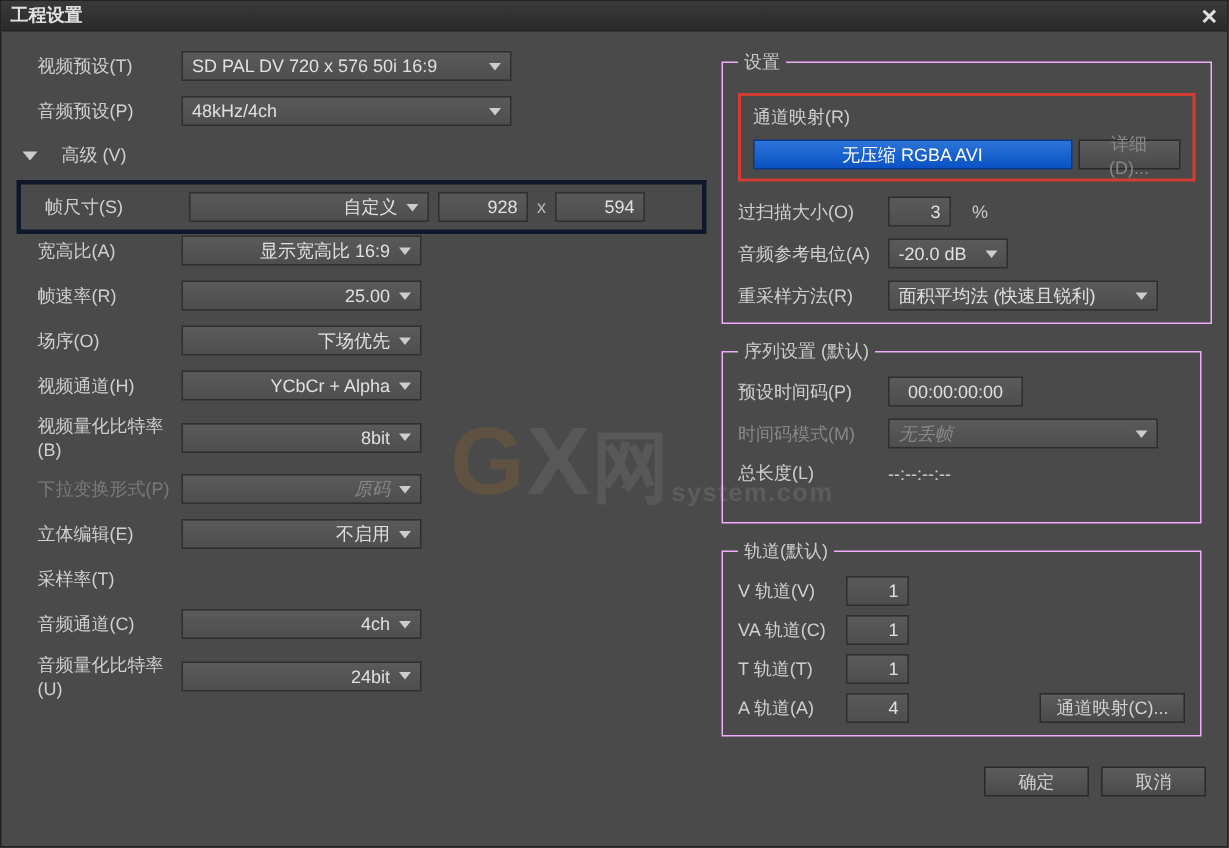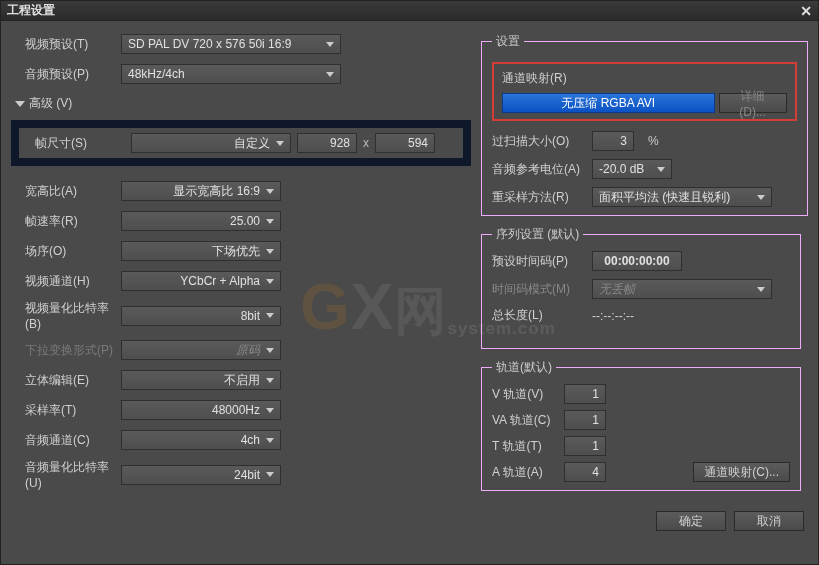--- a/index.html
+++ b/index.html
@@ -62,32 +62,32 @@
   }
   .input-num { text-align: right; justify-content: flex-end; }
   .w-lg { width: 220px; }
   .w-md { width: 160px; justify-content: flex-end; }
   .w-sm { width: 60px; }
   .w-xs { width: 42px; }
   .adv-header {
     display: flex;
     align-items: center;
     margin: 10px 0 8px 4px;
-    gap: 4px;
+    gap: 16px;
   }
   .tri-down {
     width: 0; height: 0;
     border-left: 5px solid transparent;
     border-right: 5px solid transparent;
     border-top: 6px solid #ccc;
   }
   .redbox1 {
-    border: 8px solid #0f172a;
+    border: 3px solid #0f172a;
     padding: 4px 2px;
-    margin-bottom: 14px;
+    margin-bottom: 0;
   }
   .x-between { margin: 0 6px; color: #bbb; }
   .sep-x { width: 6px; }
   fieldset {
     border: 1px solid #f0abfc;
     margin-bottom: 10px;
     padding: 8px 10px 6px 10px;
   }
   legend { color: #ccc; padding: 0 4px; font-size: 12px; }
   .redbox2 { border: 2px solid #d43d34; padding: 6px 8px; margin: 4px 0 10px 0; }
@@ -248,24 +248,20 @@
       <div class="row">
         <div class="lbl">立体编辑(E)</div>
         <div class="select w-md">
           <span>不启用</span>
           <span class="arr"></span>
         </div>
       </div>
 
       <div class="row">
         <div class="lbl">采样率(T)</div>
-        <div class="select w-md">
-          <span>48000Hz</span>
-          <span class="arr"></span>
-        </div>
       </div>
 
       <div class="row">
         <div class="lbl">音频通道(C)</div>
         <div class="select w-md">
           <span>4ch</span>
           <span class="arr"></span>
         </div>
       </div>
 
@@ -325,21 +321,21 @@
             </div>
           </div>
         </div>
       </fieldset>
 
       <fieldset>
         <legend>序列设置 (默认)</legend>
 
         <div class="r-row">
           <div class="r-lbl">预设时间码(P)</div>
-          <div class="input-num" style="width:90px;text-align:center;justify-content:center;font-weight:bold;">
+          <div class="input-num" style="width:90px;text-align:center;justify-content:center;">
             <span>00:00:00:00</span>
           </div>
         </div>
 
         <div class="r-row">
           <div class="r-lbl dim">时间码模式(M)</div>
           <div class="select dim" style="width:180px;">
             <span>无丢帧</span>
             <span class="arr"></span>
           </div>

